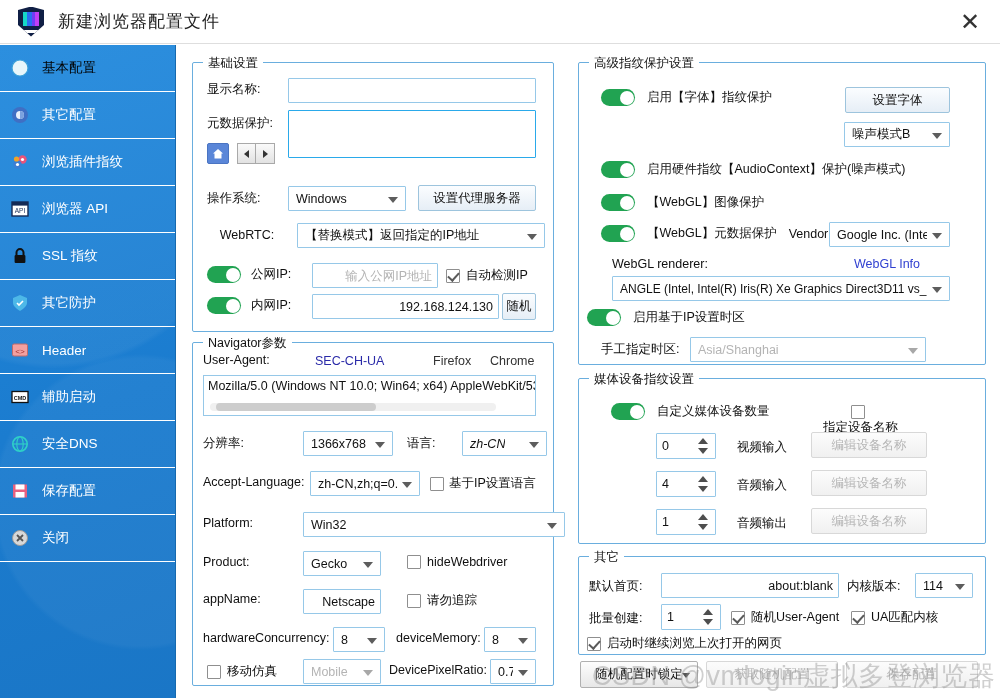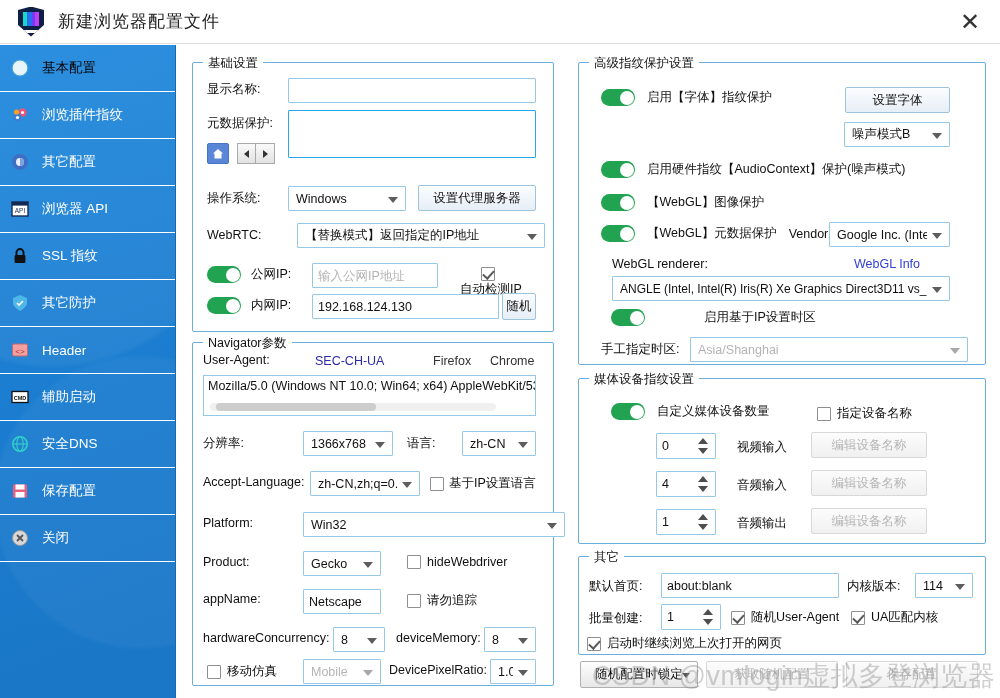--- a/index.html
+++ b/index.html
@@ -82,21 +82,21 @@
     white-space:nowrap;
   }
 
   .row { position:absolute; display:flex; align-items:center; }
   .lab { font-size:12.5px; color:#101010; white-space:nowrap; }
 
   input.tf, .fakeinput {
     border:1px solid #96c8e8; background:#fff;
     height:25px; font-size:12.5px; padding:2px 5px;
     font-family:"Liberation Sans", sans-serif; color:#111;
-    outline:none; border-radius:1px;
+    outline:none; border-radius:1px;text-align:right;
   }
   input.tf::placeholder { color:#b4b4b4; }
   textarea.ta {
     border:1px solid #2aa9ea; background:#fff; resize:none;
     font-size:12.5px; padding:3px 5px; outline:none;
     font-family:"Liberation Sans", sans-serif; border-radius:1px;
   }
 
   
   .sel {
@@ -218,39 +218,39 @@
             <circle cx="9" cy="9" r="8" fill="#e8f6fb" stroke="#3aa0d8" stroke-width="1.2"></circle>
             <path d="M12 6 L7.5 10.5 L6 12 L10.5 7.5 Z" fill="#e8452a"></path>
           </svg>
       </span>
       <span class="side-label">基本配置</span>
     </div>
 
     <div class="side-item">
       <span class="side-ico">
         <svg width="18" height="18" viewBox="0 0 18 18">
+            <circle cx="9" cy="9" r="8" fill="#3f6fc4"></circle>
+            <circle cx="9" cy="9" r="4" fill="#e9f0fb"></circle>
+            <path d="M9 5 A4 4 0 0 1 9 13" fill="#7ba2df"></path>
+          </svg>
+      </span>
+      <span class="side-label">其它配置</span>
+    </div>
+
+    <div class="side-item">
+      <span class="side-ico">
+        <svg width="18" height="18" viewBox="0 0 18 18">
             <circle cx="11.5" cy="6.5" r="4.2" fill="#e9547a"></circle>
             <circle cx="11.5" cy="6.5" r="1.6" fill="#fff"></circle>
             <circle cx="6.5" cy="11.5" r="4.2" fill="#3b7fd4"></circle>
             <circle cx="6.5" cy="11.5" r="1.6" fill="#fff"></circle>
             <circle cx="5.5" cy="6" r="2.6" fill="#f0a32a"></circle>
           </svg>
       </span>
       <span class="side-label">浏览插件指纹</span>
-    </div>
-
-    <div class="side-item">
-      <span class="side-ico">
-        <svg width="18" height="18" viewBox="0 0 18 18">
-            <circle cx="9" cy="9" r="8" fill="#3f6fc4"></circle>
-            <circle cx="9" cy="9" r="4" fill="#e9f0fb"></circle>
-            <path d="M9 5 A4 4 0 0 1 9 13" fill="#7ba2df"></path>
-          </svg>
-      </span>
-      <span class="side-label">其它配置</span>
     </div>
 
     <div class="side-item">
       <span class="side-ico">
         <svg width="18" height="18" viewBox="0 0 18 18">
             <rect x="1" y="2" width="16" height="14" fill="#fff" stroke="#142a55" stroke-width="1.4"></rect>
             <rect x="1" y="2" width="16" height="3.6" fill="#142a55"></rect>
             <text x="9" y="13" font-size="6.5" text-anchor="middle" fill="#142a55" font-family="Liberation Sans">API</text>
           </svg>
       </span>
@@ -364,35 +364,35 @@
     </div>
     <div class="sel" style="position:absolute; left:95px; top:123px; width:118px;">
       <span class="txt">Windows</span>
       <span class="arw"></span>
     </div>
     <div class="btn" style="position:absolute; left:225px; top:122px; width:118px;">
       <span>设置代理服务器</span>
     </div>
 
     <div class="row" style="left:14px; top:165px;">
-      <div class="lab" style="width:80px;">WebRTC:</div>
+      <div class="lab" style="width:80px;text-align:center;">WebRTC:</div>
     </div>
     <div class="sel" style="position:absolute; left:104px; top:160px; width:248px;">
       <span class="txt">【替换模式】返回指定的IP地址</span>
       <span class="arw"></span>
     </div>
 
     <div class="row" style="left:14px; top:203px;">
       <div class="toggle">
           <span class="knob"></span>
         </div>
       <div class="lab" style="margin-left:10px;">公网IP:</div>
     </div>
     <input class="tf" style="position: absolute; left: 119px; top: 200px; width: 126px;" placeholder="输入公网IP地址">
-    <div class="row" style="left:261px; top:204px;flex-direction:column;">
+    <div class="row" style="left:253px; top:204px;">
       <div class="cb checked"></div>
       <div class="lab" style="margin-left:6px;">自动检测IP</div>
     </div>
 
     <div class="row" style="left:14px; top:234px;">
       <div class="toggle">
           <span class="knob"></span>
         </div>
       <div class="lab" style="margin-left:10px;">内网IP:</div>
     </div>
@@ -422,21 +422,21 @@
     <div class="row" style="left:10px; top:92px;">
       <div class="lab">分辨率:</div>
     </div>
     <div class="sel" style="position:absolute; left:110px; top:88px; width:90px;">
       <span class="txt">1366x768</span>
       <span class="arw"></span>
     </div>
     <div class="row" style="left:214px; top:92px;">
       <div class="lab">语言:</div>
     </div>
-    <div class="sel" style="position:absolute; left:269px; top:88px; width:74px;">
+    <div class="sel" style="position:absolute; left:269px; top:88px; width:85px;font-style:italic;">
       <span class="txt">zh-CN</span>
       <span class="arw"></span>
     </div>
 
     <div class="row" style="left:10px; top:132px;">
       <div class="lab">Accept-Language:</div>
     </div>
     <div class="sel" style="position:absolute; left:117px; top:128px; width:110px;">
       <span class="txt">zh-CN,zh;q=0.9</span>
       <span class="arw"></span>
@@ -495,21 +495,21 @@
       <div class="lab" style="margin-left:6px;">移动仿真</div>
     </div>
     <div class="sel disabled" style="position:absolute; left:110px; top:316px; width:78px;">
       <span class="txt">Mobile</span>
       <span class="arw"></span>
     </div>
     <div class="row" style="left:196px; top:320px;">
       <div class="lab">DevicePixelRatio:</div>
     </div>
     <div class="sel" style="position:absolute; left:297px; top:316px; width:46px;">
-      <span class="txt">1.0</span>
+      <span class="txt">0.7</span>
       <span class="arw"></span>
     </div>
   </div>
 
   <div class="group" style="left:578px; top:62px; width:408px; height:303px;">
     <div class="legend">高级指纹保护设置</div>
 
     <div class="row" style="left:22px; top:26px;">
       <div class="toggle">
           <span class="knob"></span>
@@ -554,46 +554,46 @@
     <div class="row" style="left:33px; top:194px;">
       <div class="lab">WebGL renderer:</div>
     </div>
     <div class="linklike" style="position:absolute; left:275px; top:194px;">WebGL Info</div>
 
     <div class="sel" style="position:absolute; left:33px; top:213px; width:338px; font-size:12px;">
       <span class="txt">ANGLE (Intel, Intel(R) Iris(R) Xe Graphics Direct3D11 vs_5_0 ps</span>
       <span class="arw"></span>
     </div>
 
-    <div class="row" style="left:32px; top:246px;gap:47px;">
+    <div class="row" style="left:8px; top:246px;">
       <div class="toggle">
           <span class="knob"></span>
         </div>
       <div class="lab" style="margin-left:12px;">启用基于IP设置时区</div>
     </div>
 
     <div class="row" style="left:22px; top:278px;">
       <div class="lab">手工指定时区:</div>
     </div>
-    <div class="sel disabled" style="position:absolute; left:111px; top:274px; width:278px;">
+    <div class="sel disabled" style="position:absolute; left:111px; top:274px; width:236px;">
       <span class="txt">Asia/Shanghai</span>
       <span class="arw"></span>
     </div>
   </div>
 
   <div class="group" style="left:578px; top:378px; width:408px; height:166px;">
     <div class="legend">媒体设备指纹设置</div>
 
     <div class="row" style="left:32px; top:24px;">
       <div class="toggle">
           <span class="knob"></span>
         </div>
       <div class="lab" style="margin-left:12px;">自定义媒体设备数量</div>
     </div>
-    <div class="row" style="left:238px; top:26px;">
+    <div class="row" style="left:238px; top:26px;flex-direction:column;">
       <div class="cb"></div>
       <div class="lab" style="margin-left:6px;">指定设备名称</div>
     </div>
 
     <div class="spin" style="position:absolute; left:77px; top:54px;">
       <input value="0" style="">
       <span class="up"></span>
       <span class="dn"></span>
     </div>
     <div class="lab" style="position:absolute; left:158px; top:60px;">视频输入</div>

